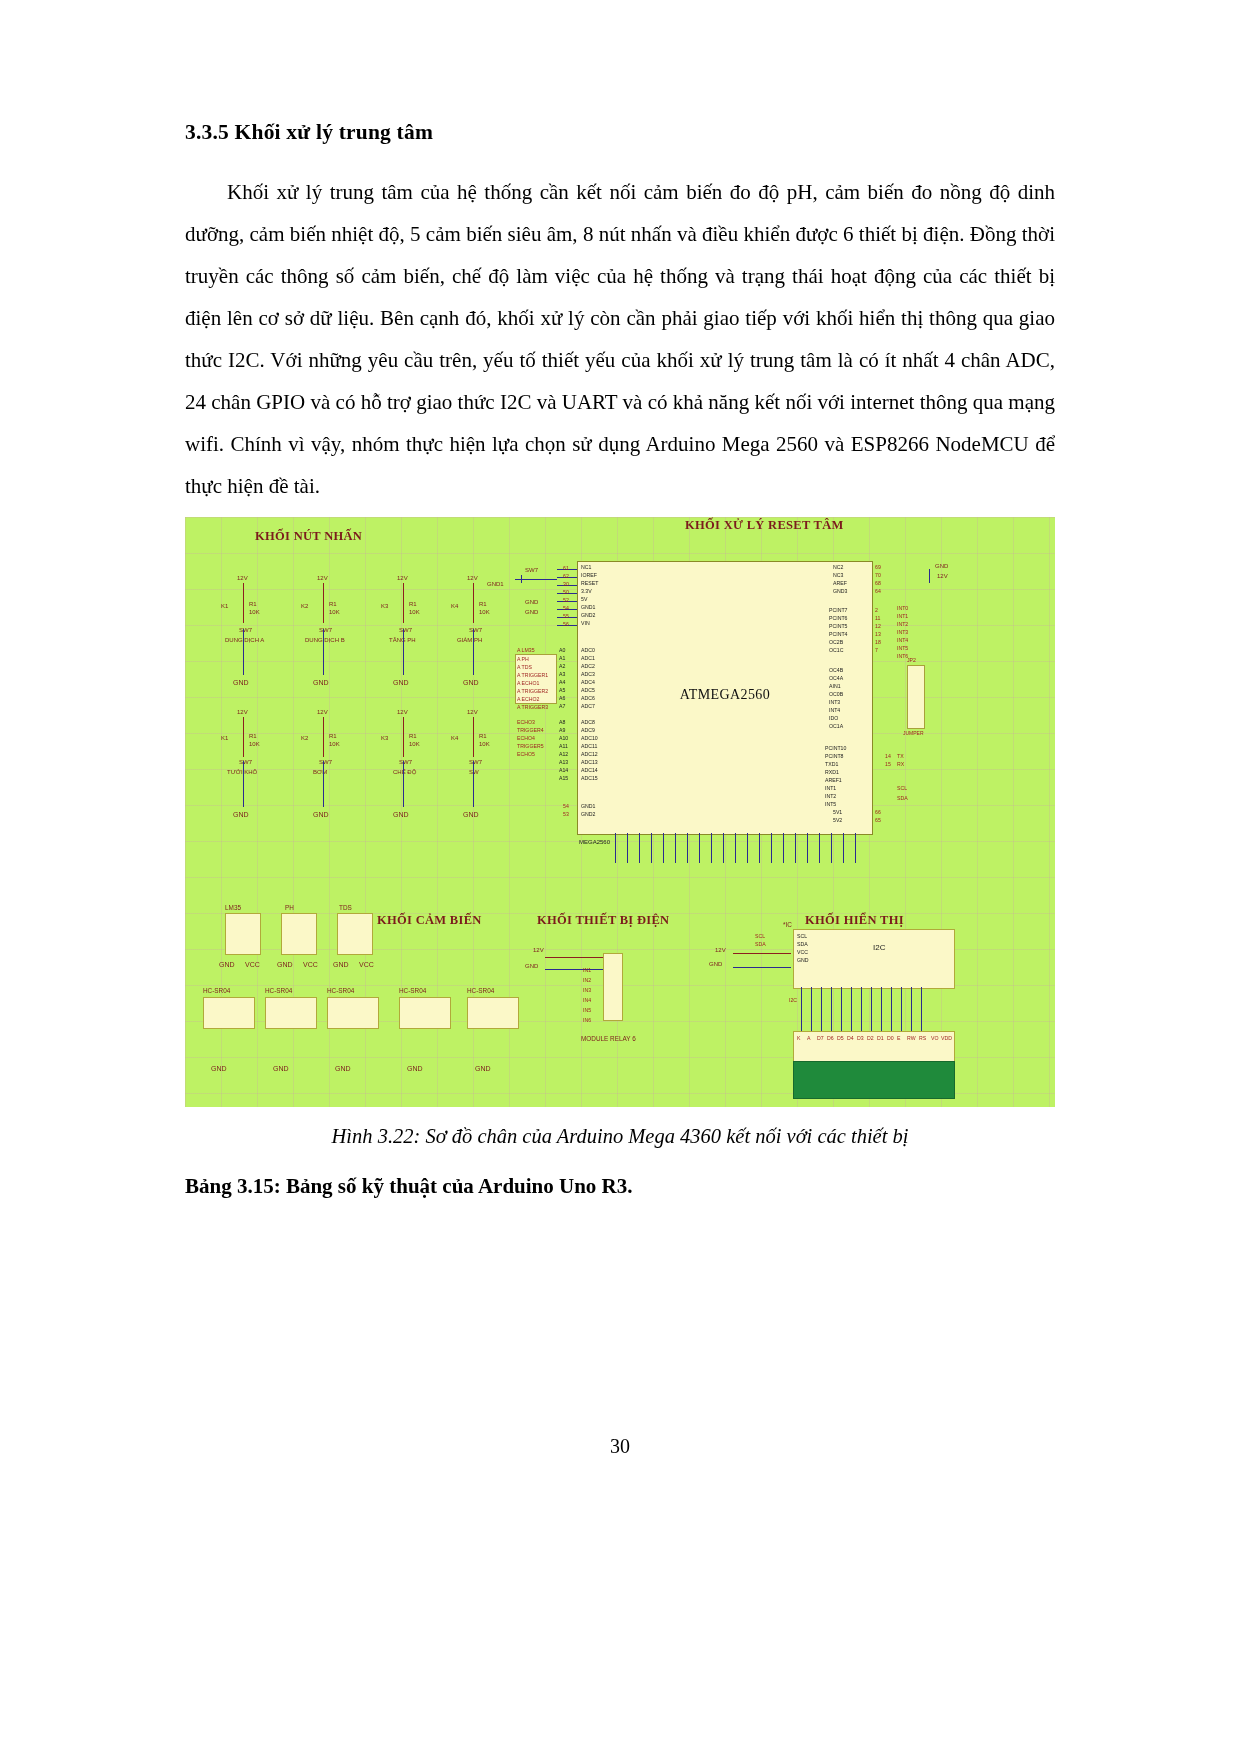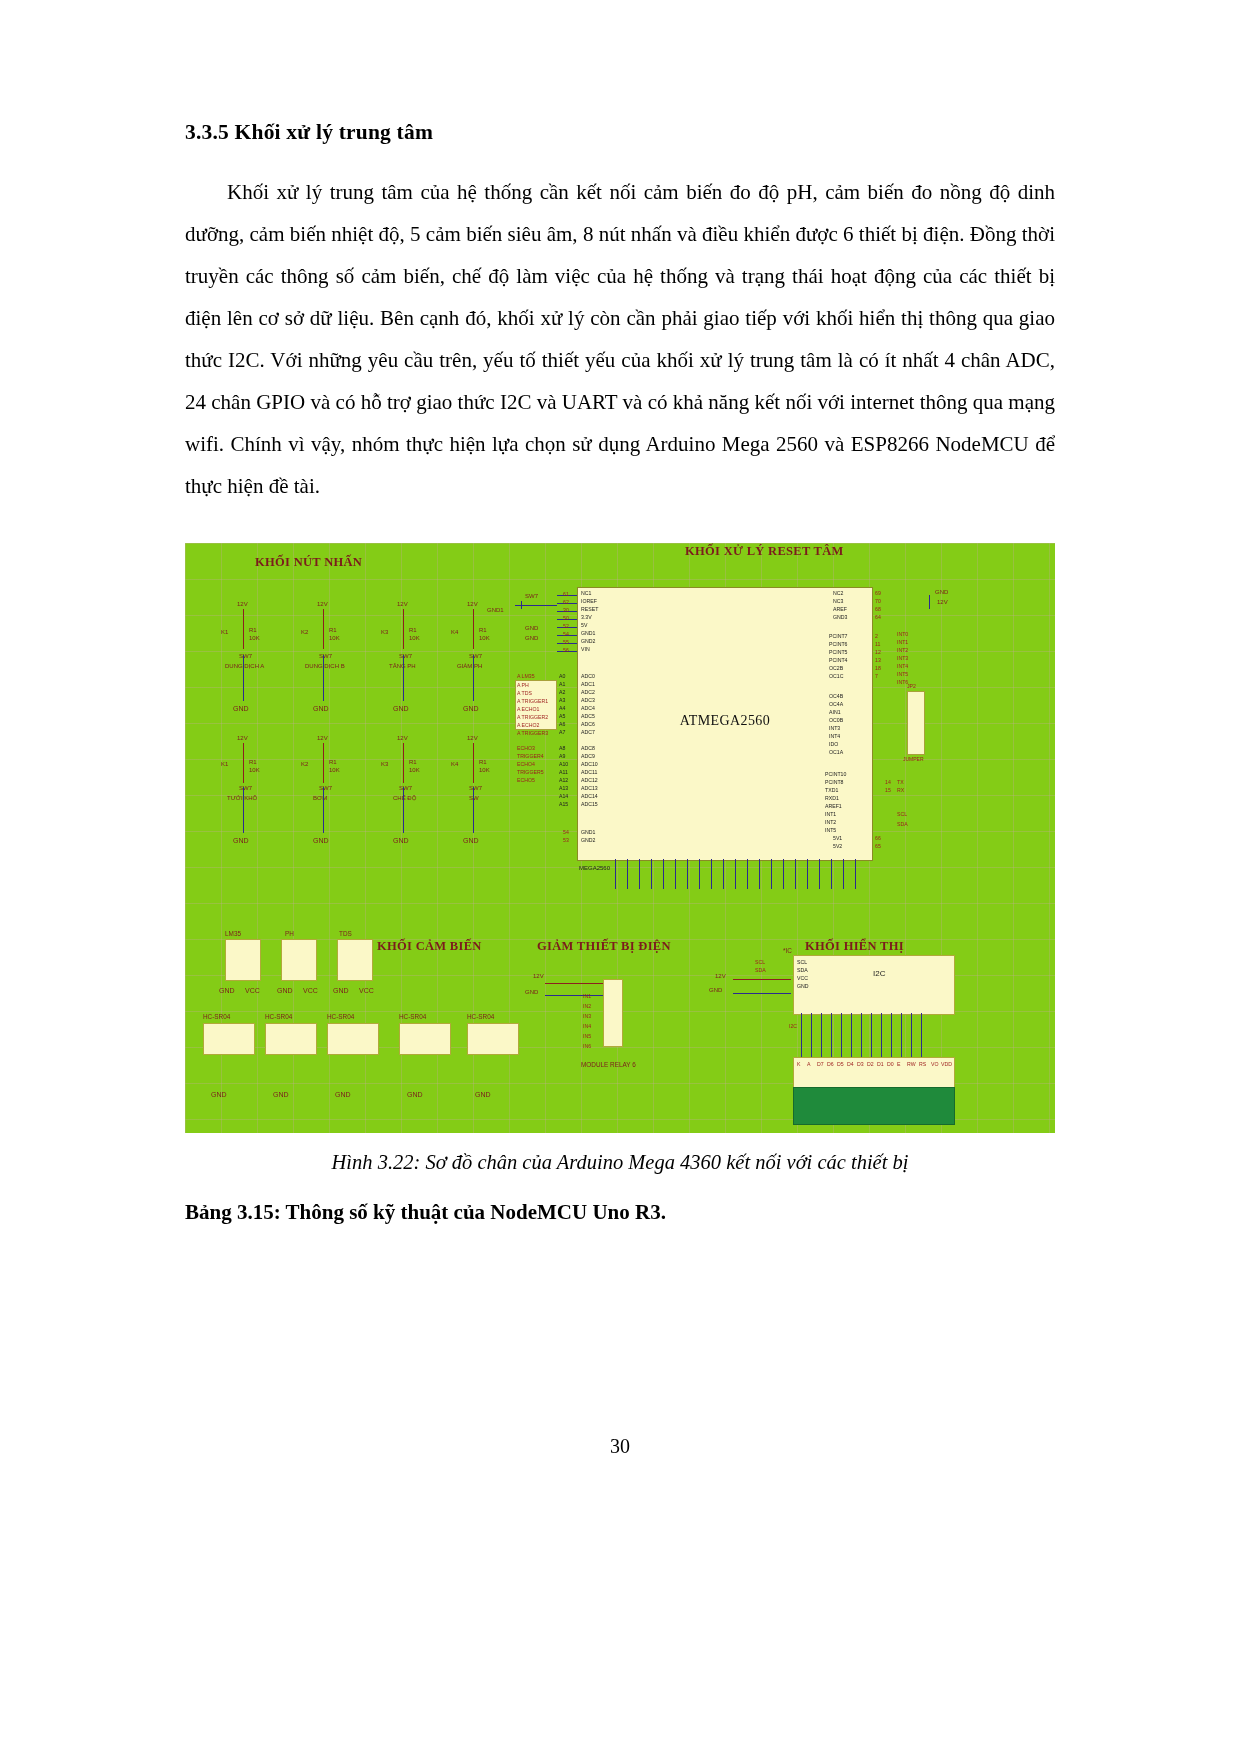--- a/index.html
+++ b/index.html
@@ -36,25 +36,25 @@
   p.body-par {
     font-size: 21px;
     line-height: 42px;
     text-align: justify;
     text-justify: inter-word;
     margin: 0;
     text-indent: 42px;
   }
   
   .figure {
-    margin-top: 36px;
+    margin-top: 10px;
     width: 870px;
     height: 590px;
     position: relative;
-    background: #84cc16;
+    background: #bef264;
     overflow: hidden;
   }
   .grid {
     position: absolute;
     inset: 0;
     background-image:
       linear-gradient(to right, rgba(200,170,160,0.30) 1px, transparent 1px),
       linear-gradient(to bottom, rgba(200,170,160,0.30) 1px, transparent 1px);
     background-size: 36px 36px;
   }
@@ -178,21 +178,21 @@
     <h2 class="section-heading">3.3.5 Khối xử lý trung tâm</h2>
 
     <p class="body-par">Khối xử lý trung tâm của hệ thống cần kết nối cảm biến đo độ pH, cảm biến đo nồng độ dinh dưỡng, cảm biến nhiệt độ, 5 cảm biến siêu âm, 8 nút nhấn và điều khiển được 6 thiết bị điện. Đồng thời truyền các thông số cảm biến, chế độ làm việc của hệ thống và trạng thái hoạt động của các thiết bị điện lên cơ sở dữ liệu. Bên cạnh đó, khối xử lý còn cần phải giao tiếp với khối hiển thị thông qua giao thức I2C. Với những yêu cầu trên, yếu tố thiết yếu của khối xử lý trung tâm là có ít nhất 4 chân ADC, 24 chân GPIO và có hỗ trợ giao thức I2C và UART và có khả năng kết nối với internet thông qua mạng wifi. Chính vì vậy, nhóm thực hiện lựa chọn sử dụng Arduino Mega 2560 và ESP8266 NodeMCU để thực hiện đề tài.</p>
 
     <div class="figure">
       <div class="grid"></div>
 
       <div class="fig-label" style="left:70px; top:12px;">KHỐI NÚT NHẤN</div>
       <div class="fig-label" style="left:500px; top:1px;">KHỐI XỬ LÝ RESET TÂM</div>
       <div class="fig-label" style="left:192px; top:396px;">KHỐI CẢM BIẾN</div>
-      <div class="fig-label" style="left:352px; top:396px;">GIẢM THIẾT BỊ ĐIỆN</div>
+      <div class="fig-label" style="left:352px; top:396px;">KHỐI THIẾT BỊ ĐIỆN</div>
       <div class="fig-label" style="left:620px; top:396px;">KHỐI HIỂN THỊ</div>
 
       <div class="mcu" style="left:392px; top:44px; width:294px; height:272px;">
         <div class="mcu-name">ATMEGA2560</div>
       </div>
       <div class="pintxt blk2" style="left:394px; top:322px; font-size:6px;">MEGA2560</div>
 
       <div class="wire" style="left:372px; top:52px; width:20px; height:1px;"></div>
       <div class="wire" style="left:372px; top:60px; width:20px; height:1px;"></div>
       <div class="wire" style="left:372px; top:68px; width:20px; height:1px;"></div>
@@ -547,18 +547,18 @@
       <div class="pintxt" style="left:712px; top:518px;">E</div>
       <div class="pintxt" style="left:722px; top:518px;">RW</div>
       <div class="pintxt" style="left:734px; top:518px;">RS</div>
       <div class="pintxt" style="left:746px; top:518px;">VO</div>
       <div class="pintxt" style="left:756px; top:518px;">VDD</div>
     </div>
 
     <div class="caption">Hình 3.22: Sơ đồ chân của Arduino Mega 4360 kết nối với các thiết bị</div>
 
 
-    <h3 class="table-title">Bảng 3.15: Thông số kỹ thuật của NodeMCU Uno R3.</h3>
+    <h3 class="table-title">Bảng 3.15: Bảng số kỹ thuật của Arduino Uno R3.</h3>
 
   </div>
 
   <div class="pageno">30</div>
 </div>
 
 </body></html>

